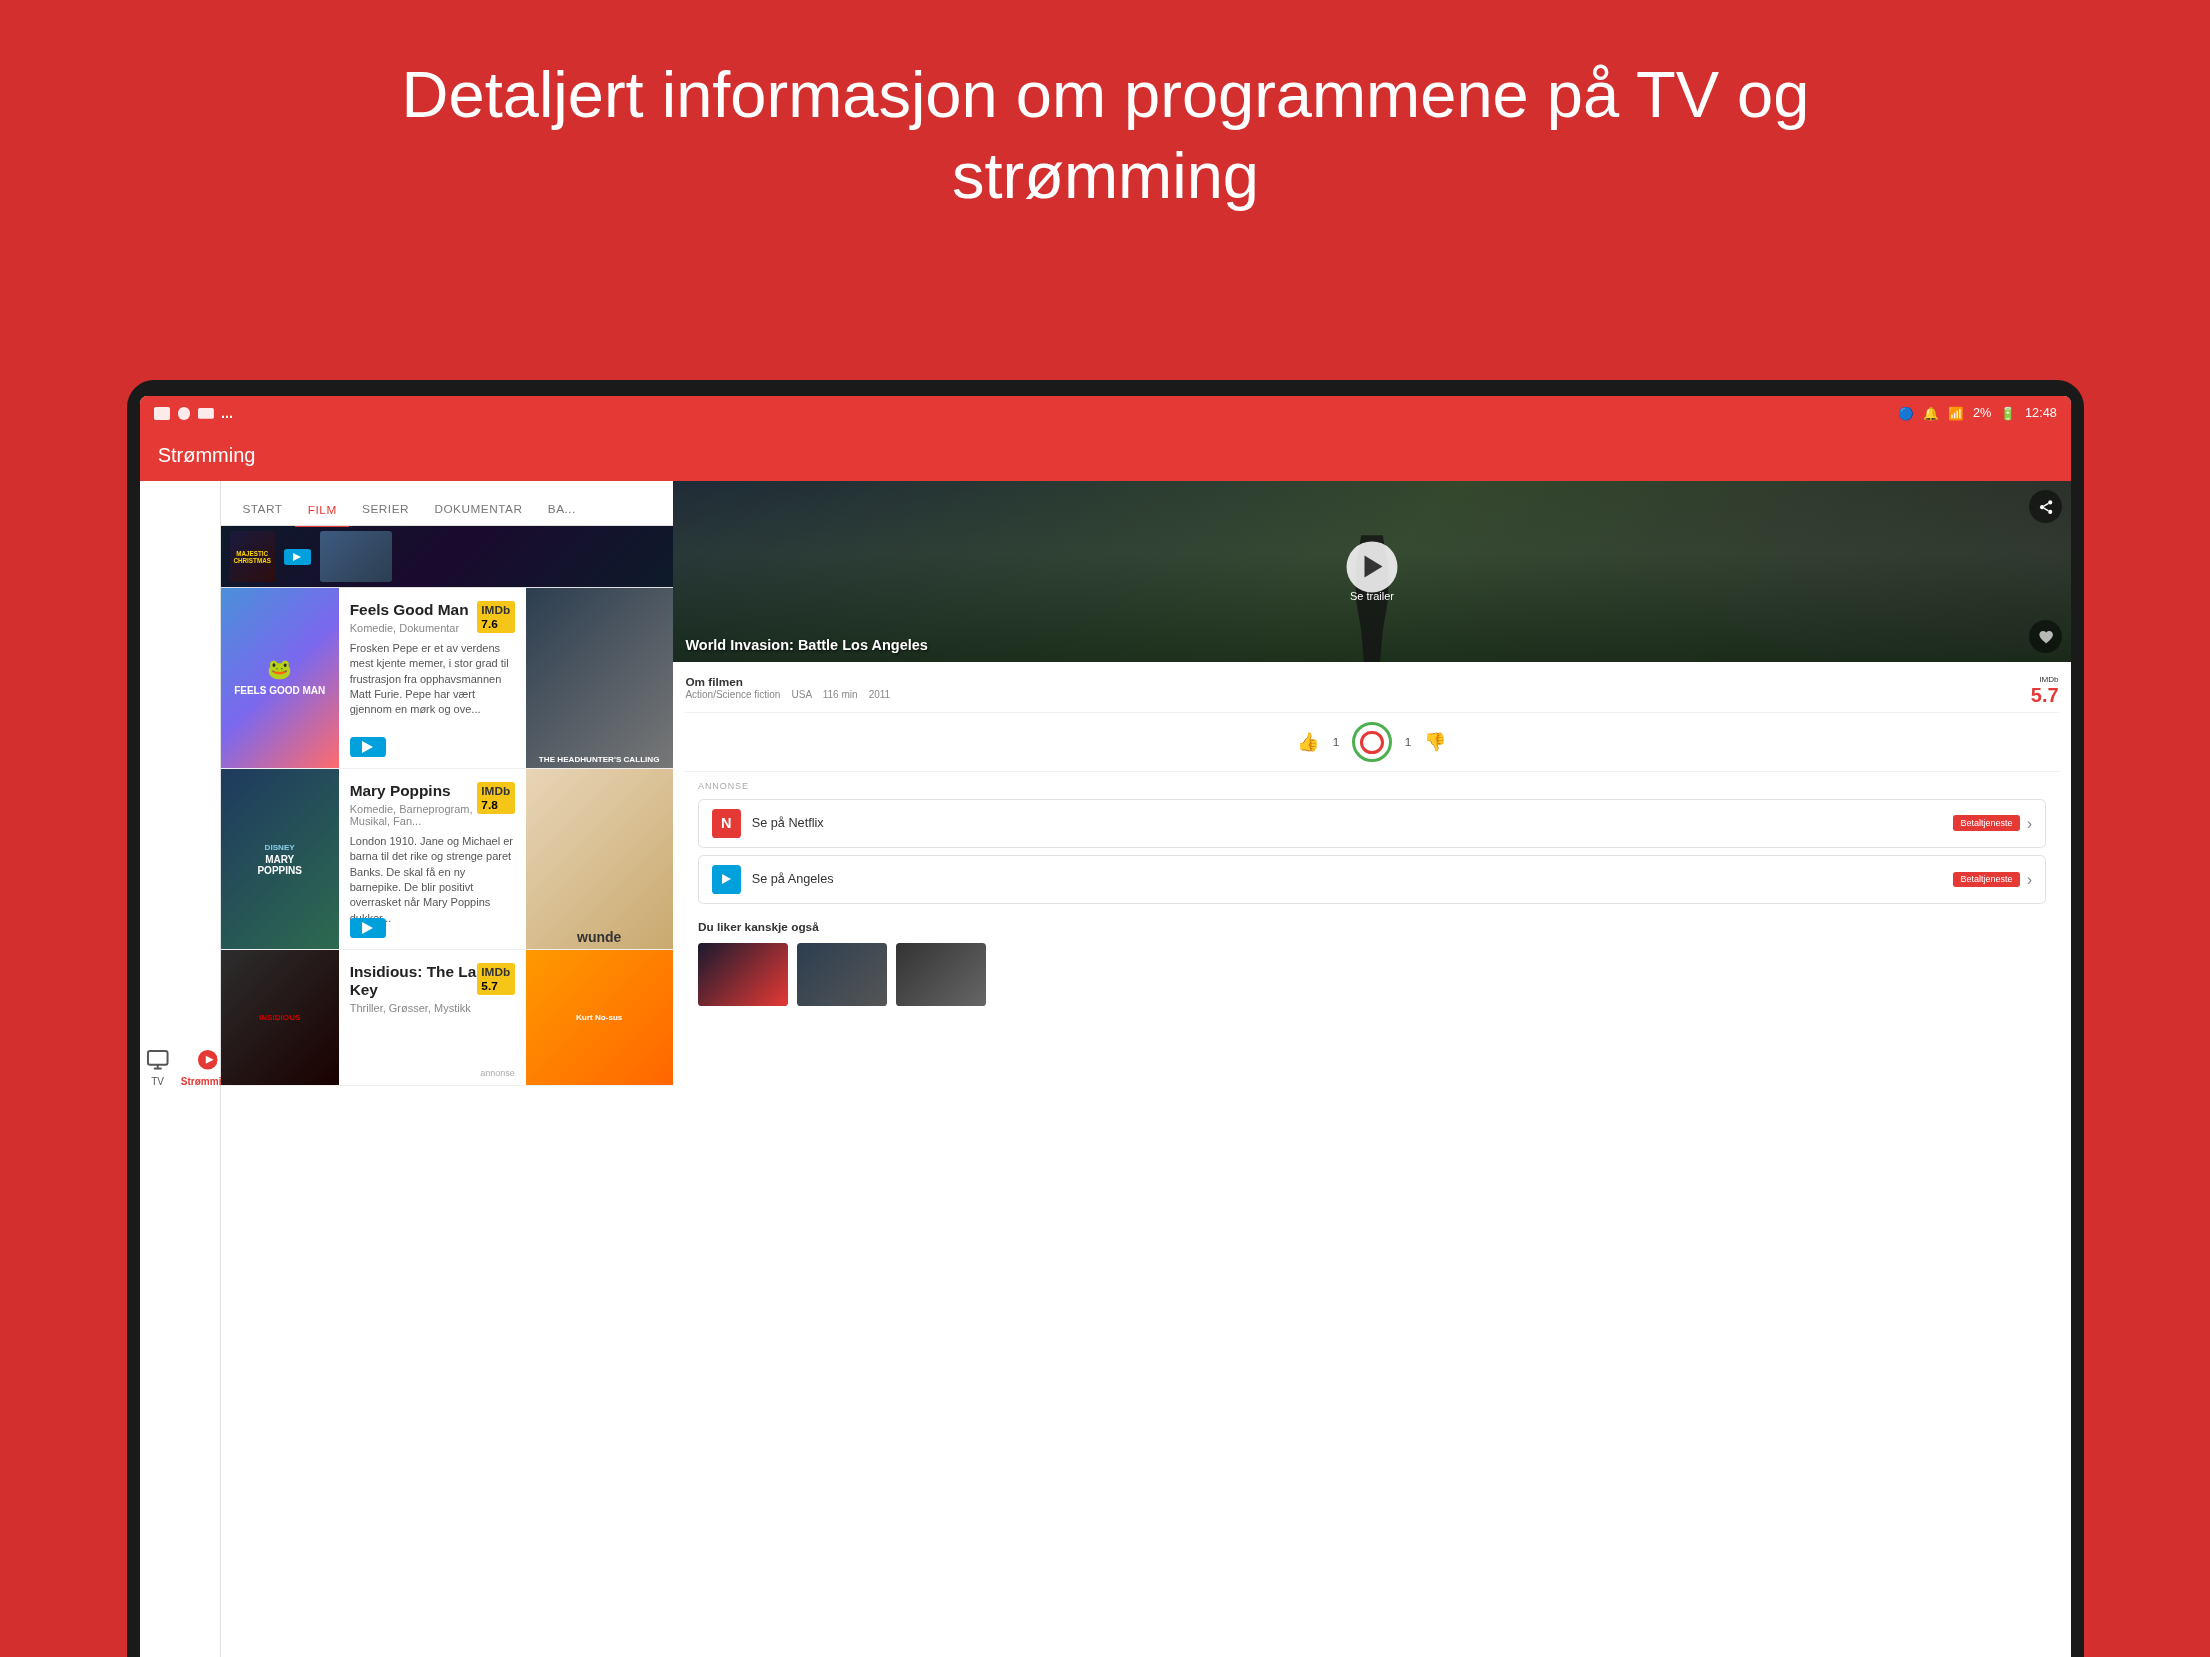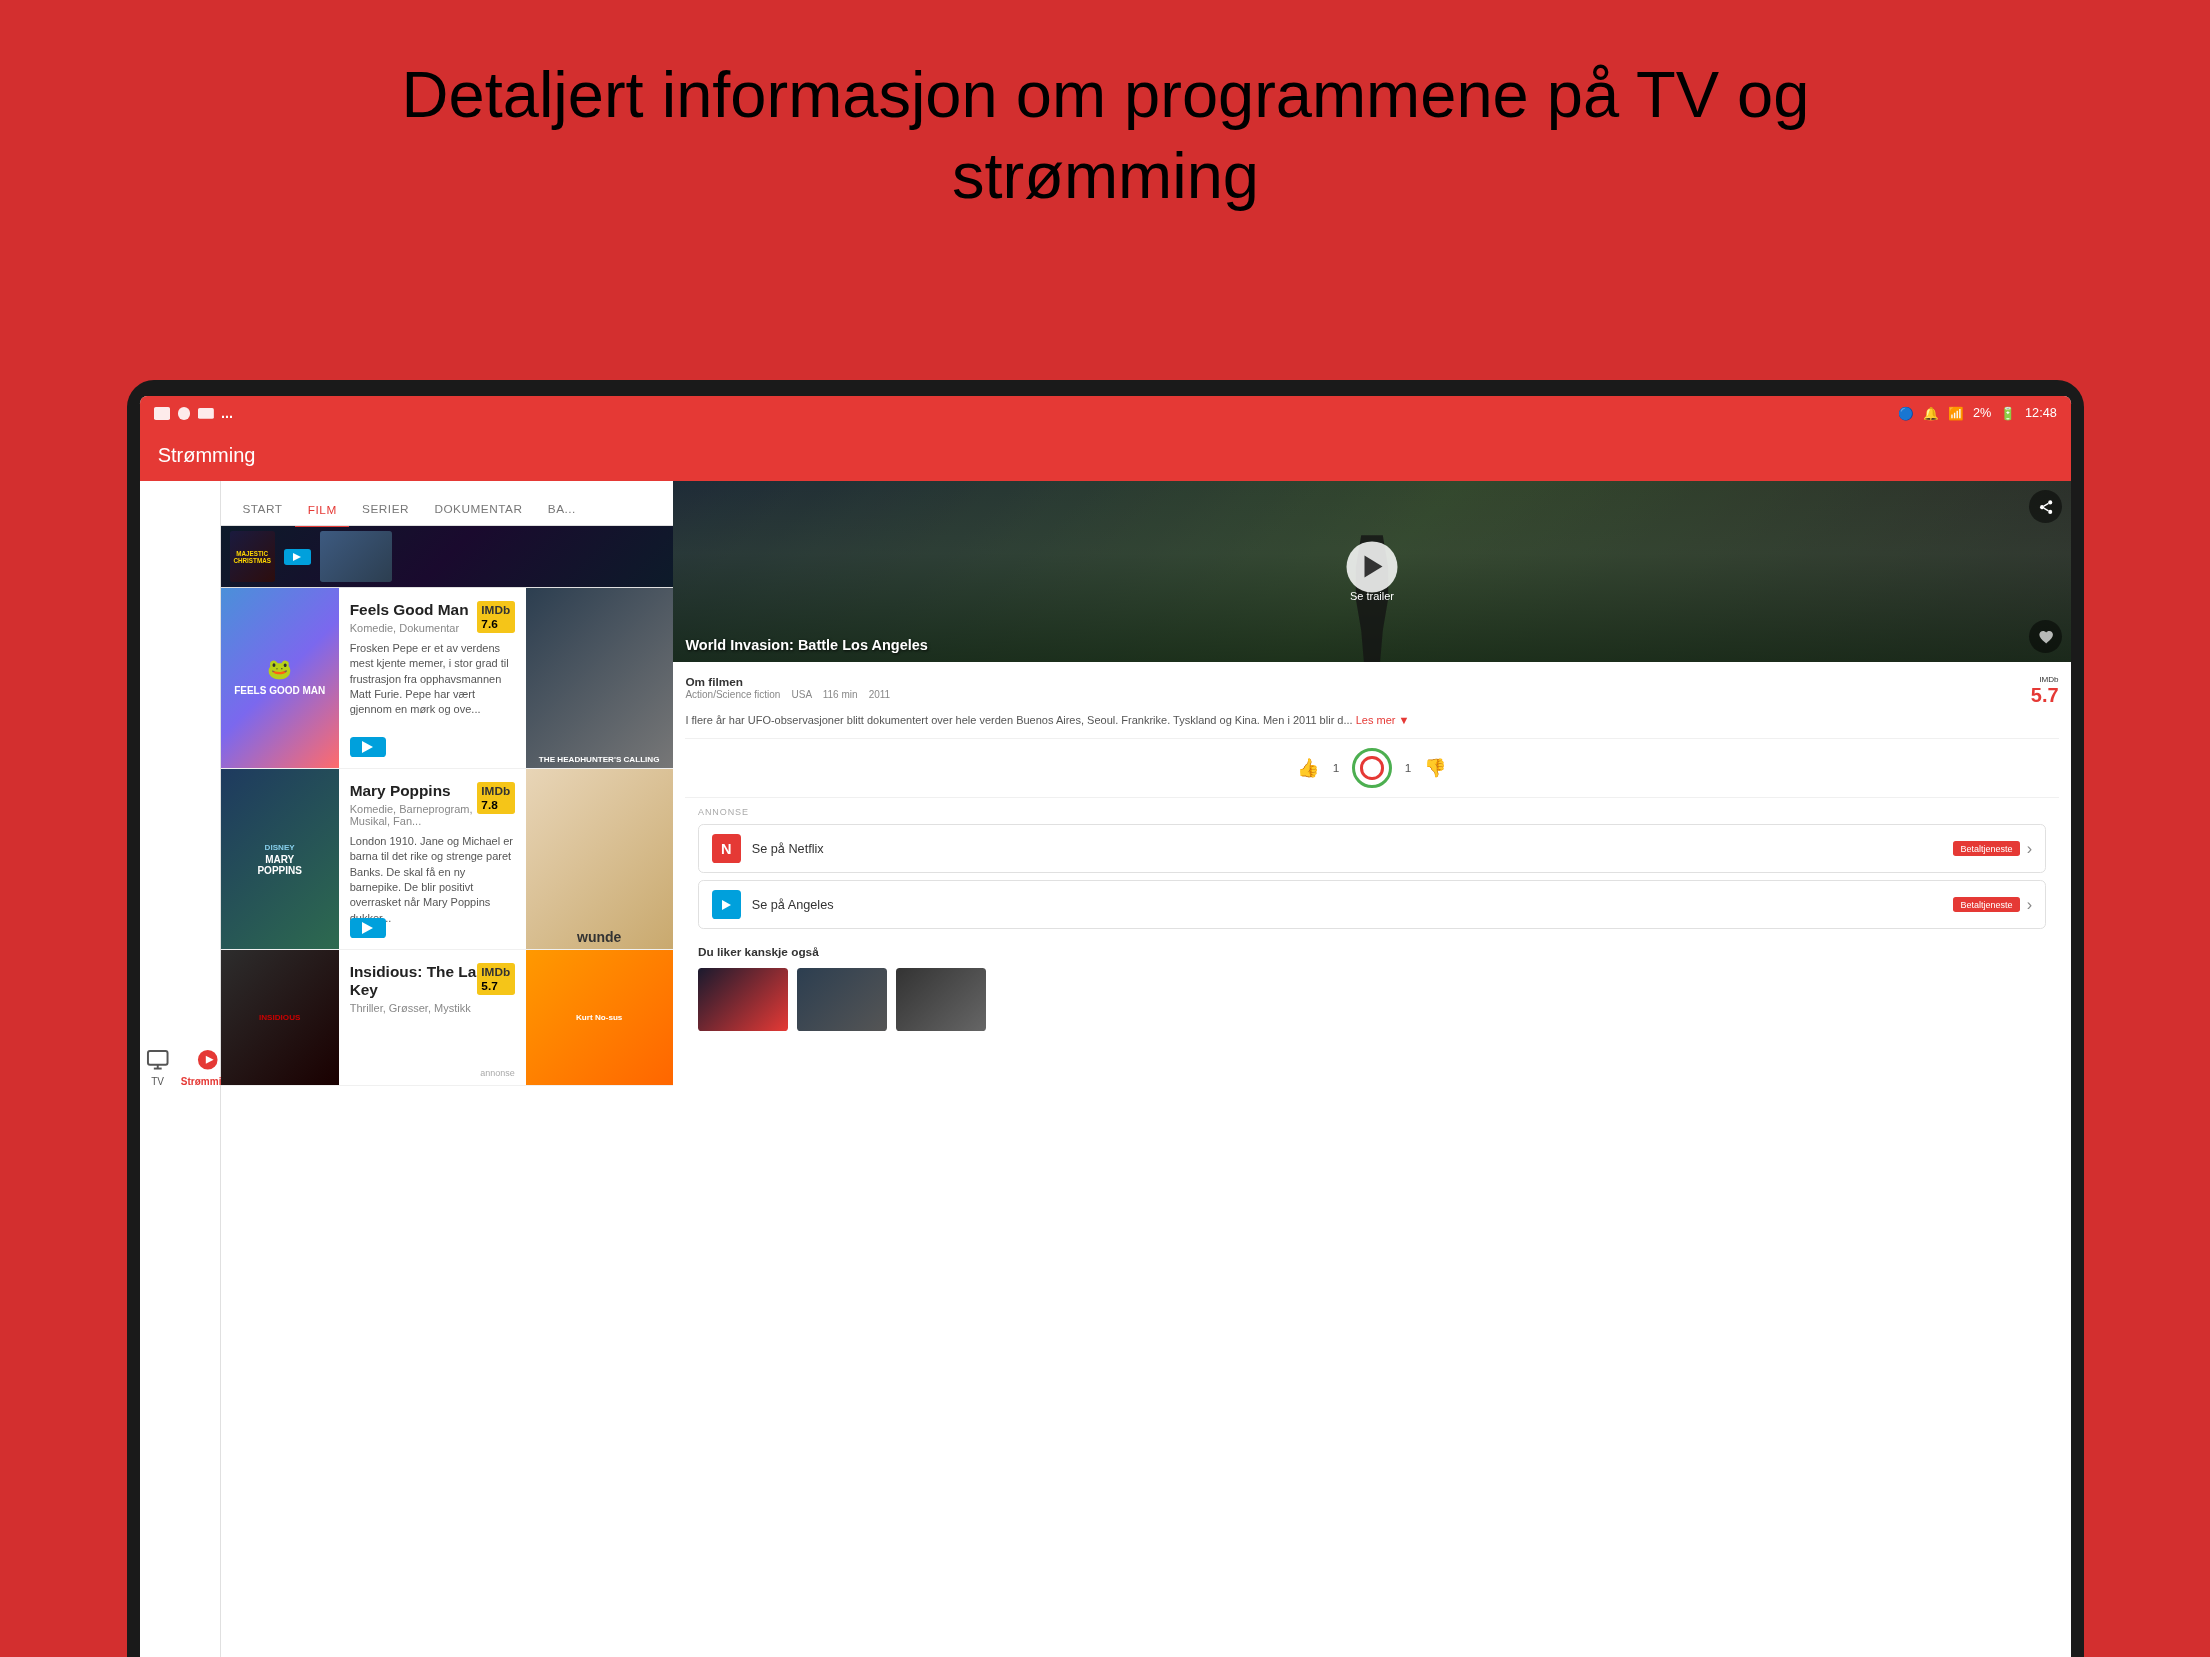--- a/index.html
+++ b/index.html
@@ -11,21 +11,21 @@
       overflow: hidden;
       position: relative;
     }
 
     
     .hero-text {
       position: absolute;
       top: 54px;
       left: 0; right: 0;
       text-align: center;
-      color: #000000;
+      color: #ffffff;
       font-size: 65px;
       font-weight: 400;
       line-height: 1.25;
       padding: 0 271px;
     }
 
     
     .tablet-frame {
       position: absolute;
       top: 380px;
@@ -659,25 +659,20 @@
                 &nbsp;&nbsp;
                 <span>2011</span>
               </div>
             </div>
             <div class="detail-imdb">
               <div class="imdb-label">IMDb</div>
               <div class="detail-imdb-score">5.7</div>
             </div>
           </div>
 
-          <div class="detail-desc">
-            <span>I flere år har UFO-observasjoner blitt dokumentert over hele verden Buenos Aires, Seoul. Frankrike. Tyskland og Kina. Men i 2011 blir d...</span>
-            <span class="les-mer">Les mer</span>
-            <span style="color:#e53935;font-size:11px;">▼</span>
-          </div>
 
           <div class="vote-bar">
             <span class="vote-icon">👍</span>
             <span class="vote-count">1</span>
             <div class="vote-circle">
               <div class="vote-circle-inner"></div>
             </div>
             <span class="vote-count">1</span>
             <span class="vote-icon">👎</span>
           </div>

